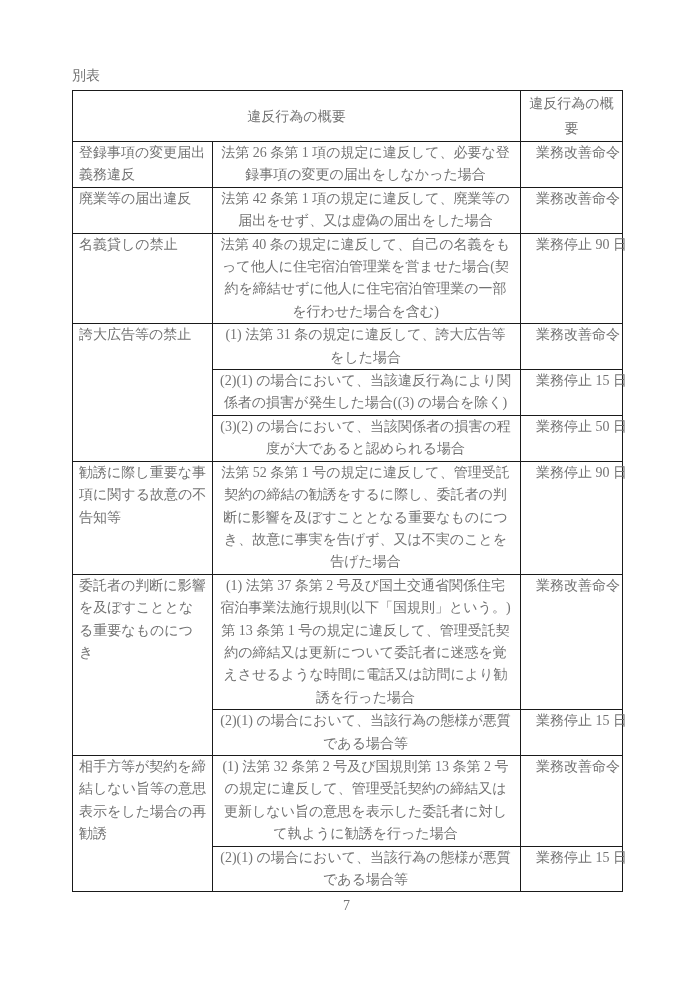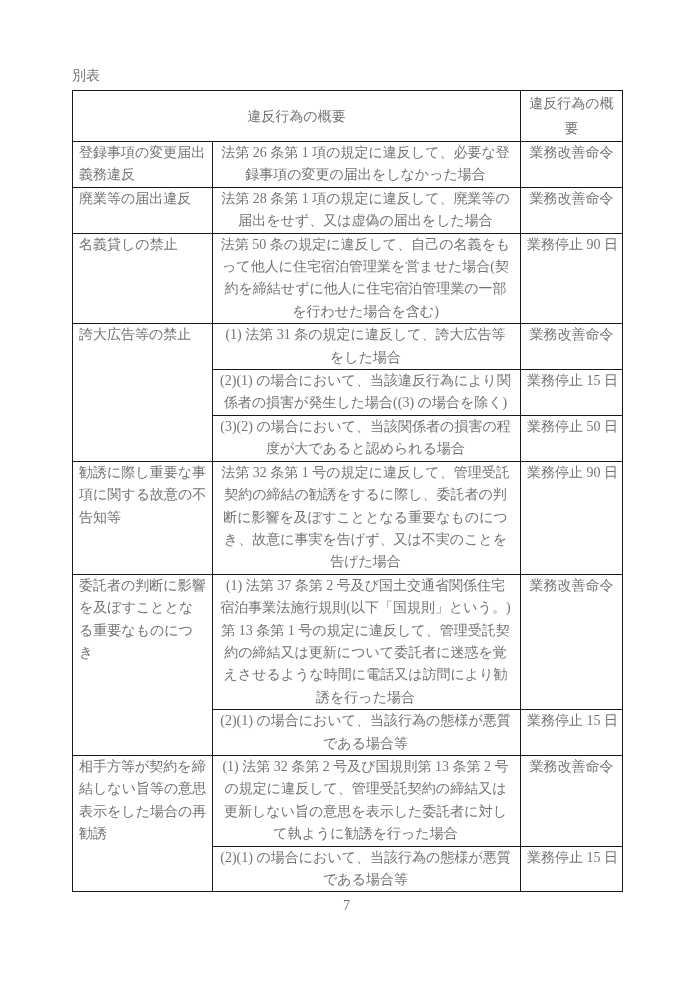--- a/index.html
+++ b/index.html
@@ -39,21 +39,21 @@
   }
   .doc-table th {
     height: 36px;
     line-height: 25px;
     text-align: center;
     vertical-align: middle;
     padding: 0 8px;
   }
   td.cat  { padding: 0 5px 0 6px; text-align: left; }
   td.desc { padding: 0 8px 0 6px; text-align: center; }
-  td.disp { padding: 0 6px; text-align: center; white-space: nowrap; }
+  td.disp { padding: 0 15px; text-align: center; white-space: nowrap; }
   .page-number {
     position: absolute;
     left: 0;
     right: 0;
     top: 898px;
     text-align: center;
     font-size: 14px;
   }
 </style>
 </head>
@@ -78,47 +78,47 @@
     <tbody>
 
       <tr>
         <td class="cat">登録事項の変更届出義務違反</td>
         <td class="desc">法第 26 条第 1 項の規定に違反して、必要な登録事項の変更の届出をしなかった場合</td>
         <td class="disp">業務改善命令</td>
       </tr>
 
       <tr>
         <td class="cat">廃業等の届出違反</td>
-        <td class="desc">法第 28 条第 1 項の規定に違反して、廃業等の届出をせず、又は虚偽の届出をした場合</td>
+        <td class="desc">法第 42 条第 1 項の規定に違反して、廃業等の届出をせず、又は虚偽の届出をした場合</td>
         <td class="disp">業務改善命令</td>
       </tr>
 
       <tr>
         <td class="cat">名義貸しの禁止</td>
-        <td class="desc">法第 50 条の規定に違反して、自己の名義をもって他人に住宅宿泊管理業を営ませた場合(契約を締結せずに他人に住宅宿泊管理業の一部を行わせた場合を含む)</td>
+        <td class="desc">法第 40 条の規定に違反して、自己の名義をもって他人に住宅宿泊管理業を営ませた場合(契約を締結せずに他人に住宅宿泊管理業の一部を行わせた場合を含む)</td>
         <td class="disp">業務停止 90 日</td>
       </tr>
 
       <tr>
         <td class="cat" rowspan="3">誇大広告等の禁止</td>
         <td class="desc">(1) 法第 31 条の規定に違反して、誇大広告等をした場合</td>
         <td class="disp">業務改善命令</td>
       </tr>
       <tr>
         <td class="desc">(2)(1) の場合において、当該違反行為により関係者の損害が発生した場合((3) の場合を除く)</td>
         <td class="disp">業務停止 15 日</td>
       </tr>
       <tr>
         <td class="desc">(3)(2) の場合において、当該関係者の損害の程度が大であると認められる場合</td>
         <td class="disp">業務停止 50 日</td>
       </tr>
 
       <tr>
         <td class="cat">勧誘に際し重要な事項に関する故意の不告知等</td>
-        <td class="desc">法第 32 条第 1 号の規定に違反して、管理受託契約の締結の勧誘をするに際し、委託者の判断に影響を及ぼすこととなる重要なものにつき、故意に事実を告げず、又は不実のことを告げた場合</td>
+        <td class="desc">法第 52 条第 1 号の規定に違反して、管理受託契約の締結の勧誘をするに際し、委託者の判断に影響を及ぼすこととなる重要なものにつき、故意に事実を告げず、又は不実のことを告げた場合</td>
         <td class="disp">業務停止 90 日</td>
       </tr>
 
       <tr>
         <td class="cat" rowspan="2">委託者の判断に影響を及ぼすこととなる重要なものにつき</td>
         <td class="desc">(1) 法第 37 条第 2 号及び国土交通省関係住宅宿泊事業法施行規則(以下「国規則」という。)第 13 条第 1 号の規定に違反して、管理受託契約の締結又は更新について委託者に迷惑を覚えさせるような時間に電話又は訪問により勧誘を行った場合</td>
         <td class="disp">業務改善命令</td>
       </tr>
       <tr>
         <td class="desc">(2)(1) の場合において、当該行為の態様が悪質である場合等</td>

